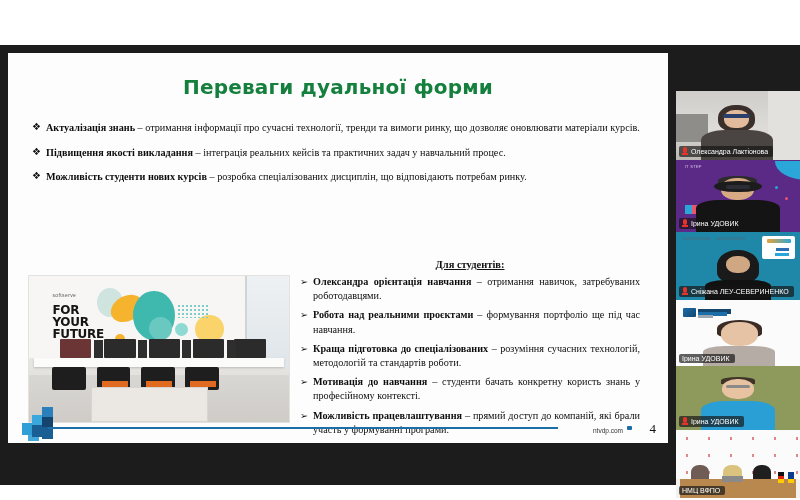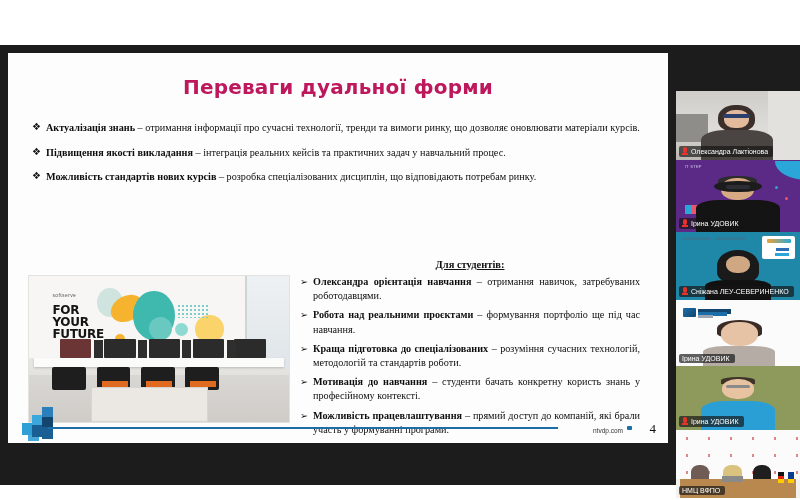--- a/index.html
+++ b/index.html
@@ -28,21 +28,21 @@
     overflow: hidden;
   }
 
   .slide-title {
     position: absolute; left: 0; top: 22px; width: 660px;
     text-align: center;
     font-family: "DejaVu Sans", sans-serif;
     font-weight: bold;
     font-size: 20px;
     letter-spacing: .2px;
-    color: #be185d;
+    color: #15803d;
   }
 
   .section-head {
     font-family: "Liberation Serif", serif;
     font-weight: bold;
     font-size: 10.5px;
     color: #111;
     text-decoration: underline;
     white-space: nowrap;
   }
@@ -277,21 +277,21 @@
           <b>Актуалізація знань</b><span> – отримання інформації про сучасні технології, тренди та вимоги ринку, що дозволяє оновлювати матеріали курсів.</span>
         </div>
 
         <div class="t-item">
           <span class="bullet">❖</span>
           <b>Підвищення якості викладання</b><span> – інтеграція реальних кейсів та практичних задач у навчальний процес.</span>
         </div>
 
         <div class="t-item">
           <span class="bullet">❖</span>
-          <b>Можливість стандартів нових курсів</b><span>  – розробка спеціалізованих дисциплін, що відповідають потребам ринку.</span>
+          <b>Можливість студенти нових курсів</b><span>  – розробка спеціалізованих дисциплін, що відповідають потребам ринку.</span>
         </div>
       </div>
 
       <div id="photo">
         <div class="ph-wall"></div>
         <div class="ph-window"></div>
         <div class="b8 blobp"></div>
         <div class="b2 blobp"></div>
         <div class="b1 blobp"></div>
         <div class="b3 blobp"></div>

